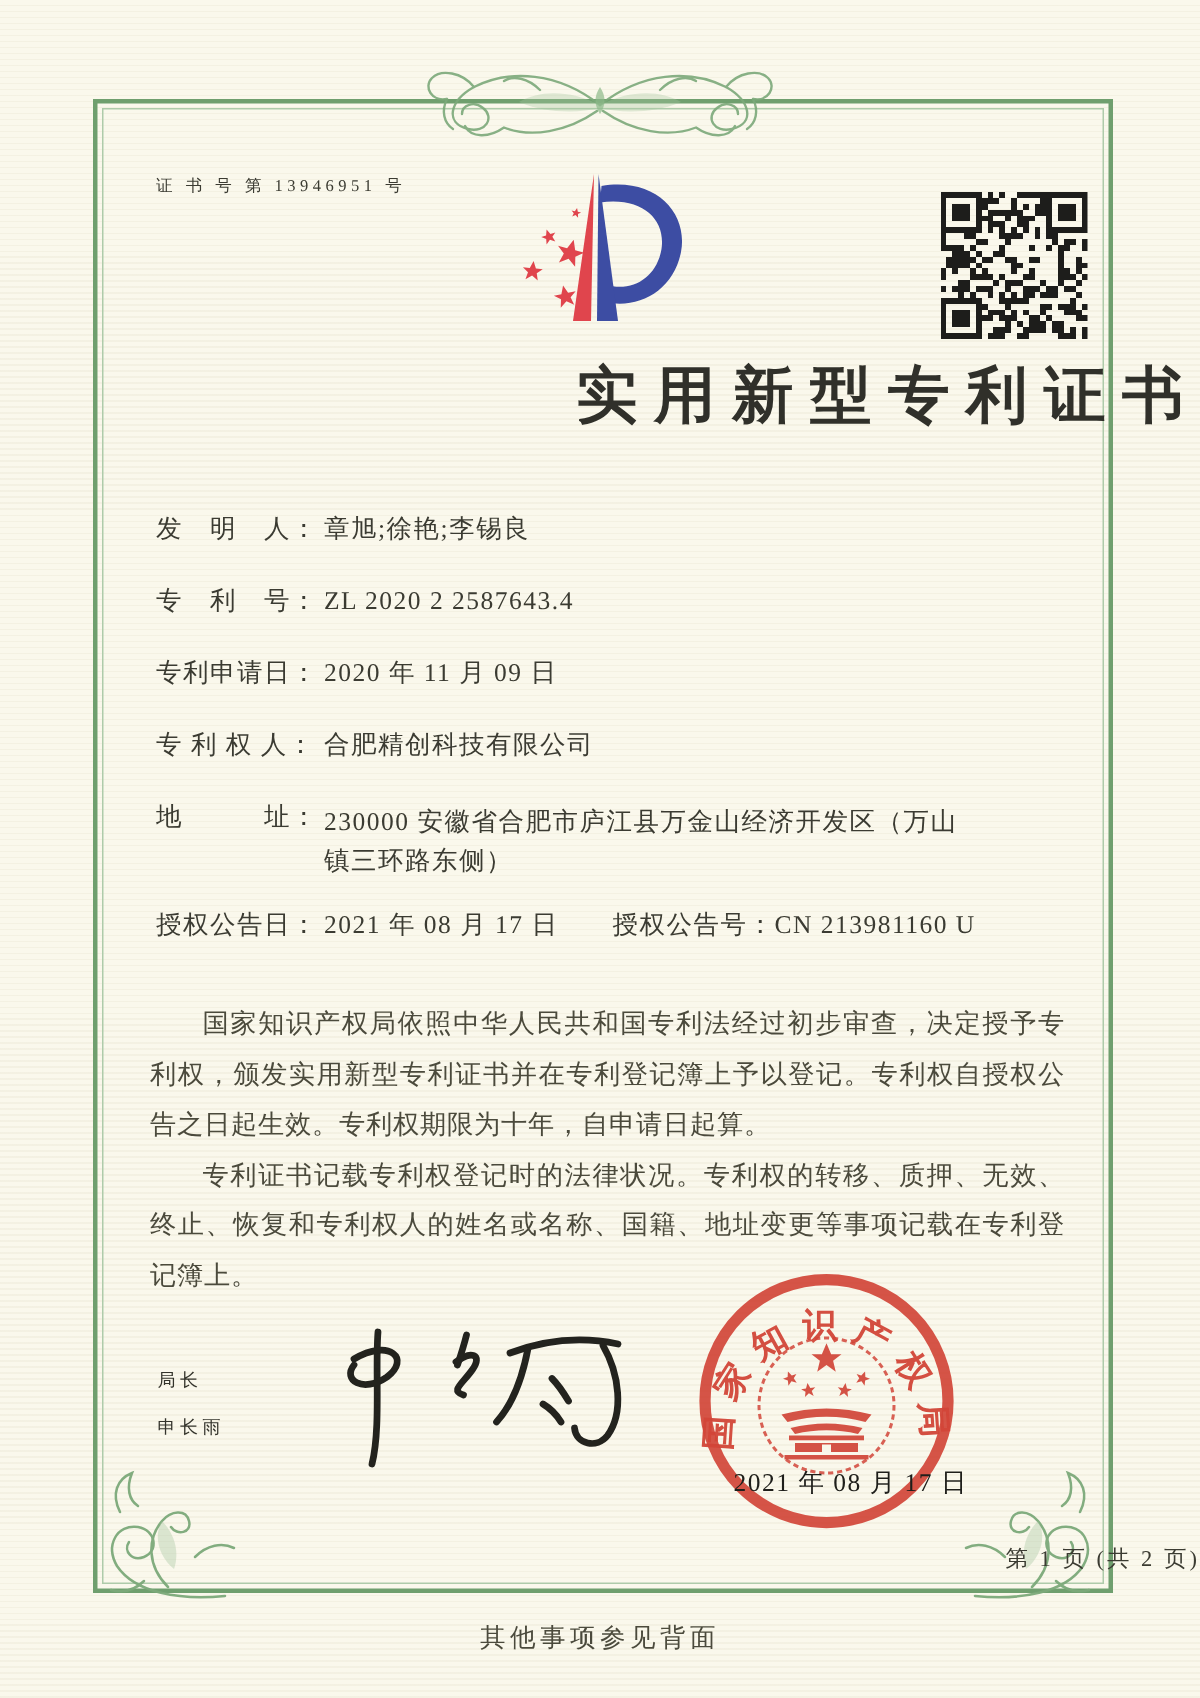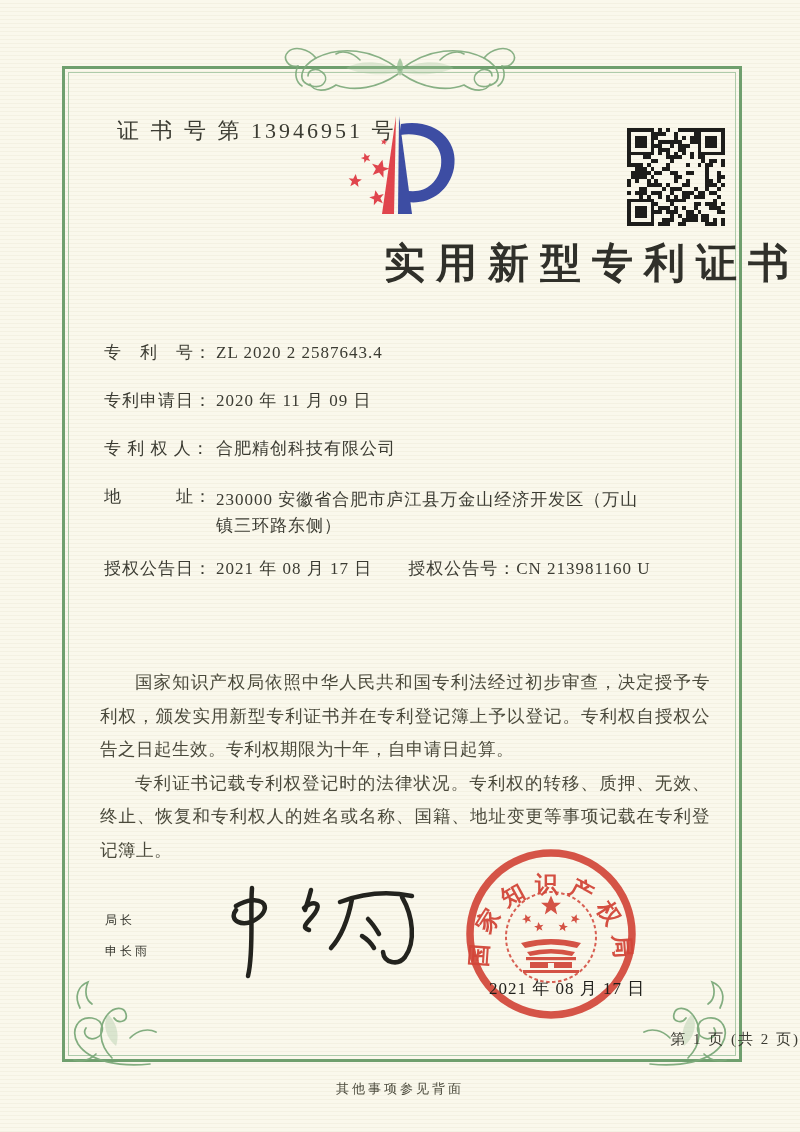--- a/index.html
+++ b/index.html
@@ -19,22 +19,22 @@
   }
   
   .frame{
     position:absolute; left:62px; top:66px; width:680px; height:996px;
     border:3px solid #6f9f6e;
   }
   .frame-inner{
     position:absolute; inset:3px; border:1px solid #aecbaa;
   }
   .cert-no{
-    position:absolute; left:117px; top:116px;
-    font-size:22px; color:#3b3b32; letter-spacing:3px;
+    position:absolute; left:104px; top:116px;
+    font-size:11px; color:#3b3b32; letter-spacing:3px;
   }
   .logo{ position:absolute; left:333px; top:110px; width:134px; height:118px; }
   .qr{ position:absolute; left:627px; top:128px; width:98px; height:98px; }
   .title{
     position:absolute; left:0; top:236px; width:800px; text-align:right;
     font-size:41px; font-weight:bold; color:#30302a; letter-spacing:11px;
   }
   .fields{ position:absolute; left:104px; top:343px; width:560px;
     font-size:17px; color:#3b3b32; }
   .field-row{ margin-bottom:28px; line-height:20px; }
@@ -57,21 +57,21 @@
   .seal-date{
     position:absolute; left:489px; top:977px; font-size:17px; color:#1e1e1a;
     letter-spacing:1px; z-index:5;
   }
   .page-number{
     position:absolute; left:0; top:1030px; width:800px; text-align:right;
     font-size:15px; color:#3b3b32; letter-spacing:2px;
   }
   .back-note{
     position:absolute; left:0; top:1080px; width:800px; text-align:center;
-    font-size:13px; color:#4b4a3c; letter-spacing:3px;
+    font-size:17px; color:#4b4a3c; letter-spacing:3px;
   }
   .ornament-top{ position:absolute; left:268px; top:30px; width:264px; height:74px; }
   .flourish{ position:absolute; width:112px; height:92px; }
   .flourish.bl{ left:50px;  top:978px; }
   .flourish.br{ left:638px; top:978px; transform:scaleX(-1); }
   svg{ display:block; }
 </style>
 </head>
 <body>
 
@@ -454,20 +454,23 @@
       <rect x="20" y="24" width="1" height="1" fill="#1d1d1b"></rect>
       <rect x="21" y="24" width="1" height="1" fill="#1d1d1b"></rect>
       <rect x="22" y="24" width="1" height="1" fill="#1d1d1b"></rect>
       <rect x="24" y="24" width="1" height="1" fill="#1d1d1b"></rect>
     </svg>
 
   <div class="title">实用新型专利证书</div>
 
   <div class="fields">
     <div class="field-row">
+      <span class="field-label">发　明　人：</span><span class="field-value">章旭;徐艳;李锡良</span>
+    </div>
+    <div class="field-row">
       <span class="field-label">专　利　号：</span><span class="field-value">ZL 2020 2 2587643.4</span>
     </div>
     <div class="field-row">
       <span class="field-label">专利申请日：</span><span class="field-value">2020 年 11 月 09 日</span>
     </div>
     <div class="field-row">
       <span class="field-label">专 利 权 人：</span><span class="field-value">合肥精创科技有限公司</span>
     </div>
     <div class="field-row address">
       <span class="field-label">地　　　址：</span><span class="field-value">230000 安徽省合肥市庐江县万金山经济开发区（万山镇三环路东侧）</span>

